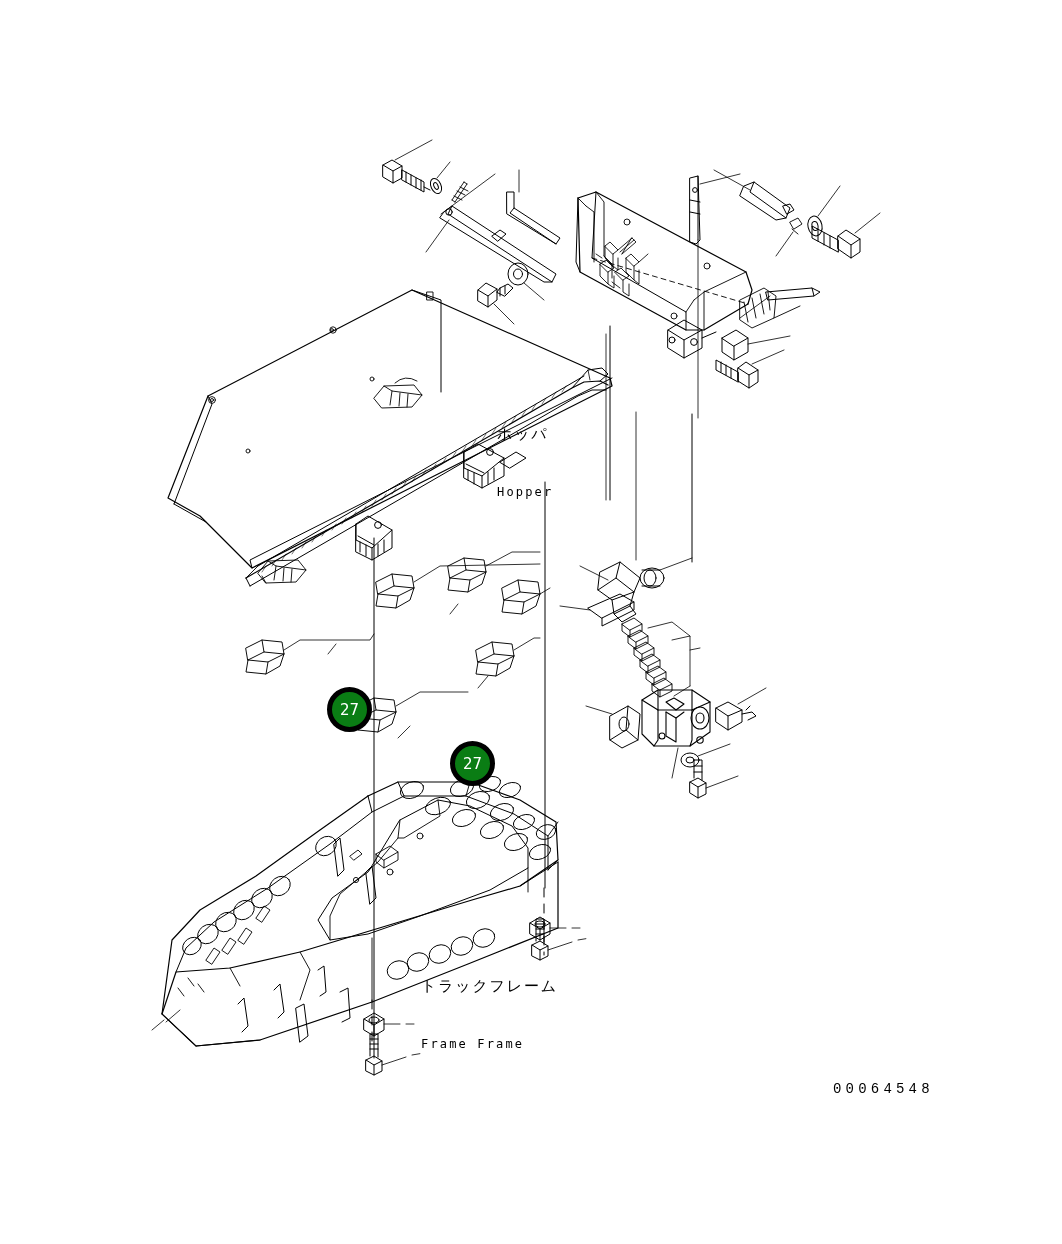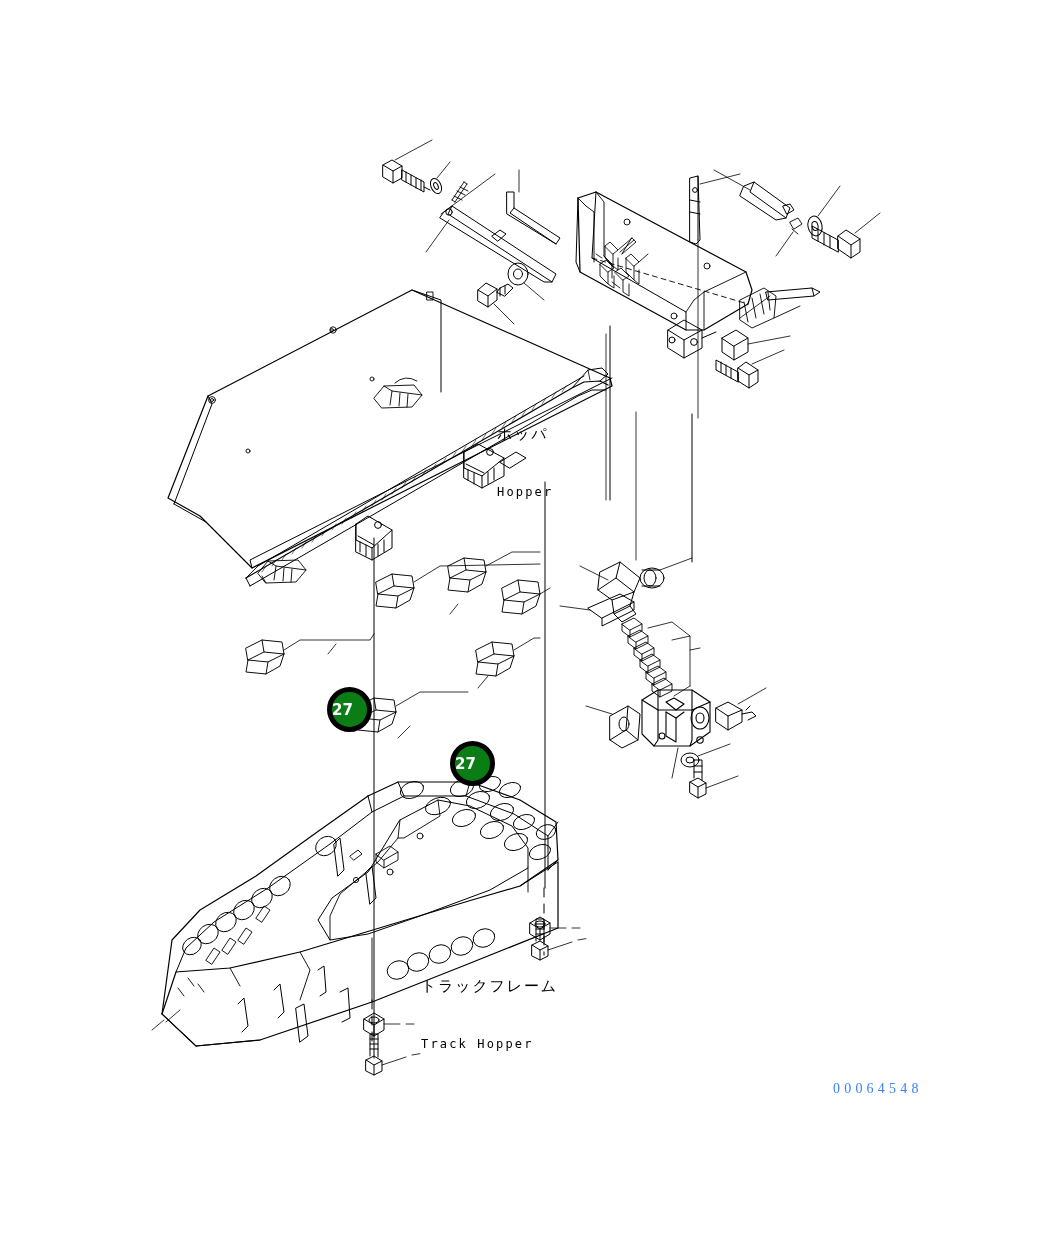--- a/index.html
+++ b/index.html
@@ -40,36 +40,37 @@
     font-family: "DejaVu Sans Mono", monospace;
     font-size: 12px;
     letter-spacing: 0.18em;
   }
   #label-hopper { left: 449px; top: 384px; margin-left: 48px; }
   #label-trackframe { left: 421px; top: 936px; }
   #doc-id {
     position: absolute;
     left: 833px;
     top: 1081px;
-    font-family: Liberation Serif, serif;
+    font-family: Liberation Mono, monospace;
     font-size: 14px;
     letter-spacing: 0.30em;
-    color: #3b82f6;
+    color: #000000;
     white-space: pre;
   }
   .callout {
     position: absolute;
     border-radius: 50%;
     display: flex;
     align-items: center;
+    justify-content: center;
     box-sizing: border-box;
     font-family: "DejaVu Sans", sans-serif;
     font-size: 15px;
     color: #ffffff;
-    font-weight: bold;
+    font-weight: normal;
   }
 </style>
 </head>
 <body>
 
 <div id="sheet">
 
 <svg width="1062" height="1244" viewBox="0 0 1062 1244" xmlns="http://www.w3.org/2000/svg">
   <rect x="0" y="0" width="1062" height="1244" fill="#ffffff"></rect>
 
@@ -692,21 +693,21 @@
   </g>
 </svg>
 
 <div class="lbl" id="label-hopper">
   <div class="lbl-jp">ホッパ</div>
   <div class="lbl-en">Hopper</div>
 </div>
 
 <div class="lbl" id="label-trackframe">
   <div class="lbl-jp">トラックフレーム</div>
-  <div class="lbl-en">Track Hopper</div>
+  <div class="lbl-en">Frame Frame</div>
 </div>
 
 <div id="doc-id">00064548</div>
 
 <div id="callout-layer">
       <div class="callout" style="left: 327px; top: 687px; width: 45px; height: 45px; background: rgb(10, 125, 20); border: 5px solid rgb(0, 0, 0); color: rgb(255, 255, 255);">
         <span>27</span>
       </div>
       <div class="callout" style="left: 450px; top: 741px; width: 45px; height: 45px; background: rgb(10, 125, 20); border: 5px solid rgb(0, 0, 0); color: rgb(255, 255, 255);">
         <span>27</span>

